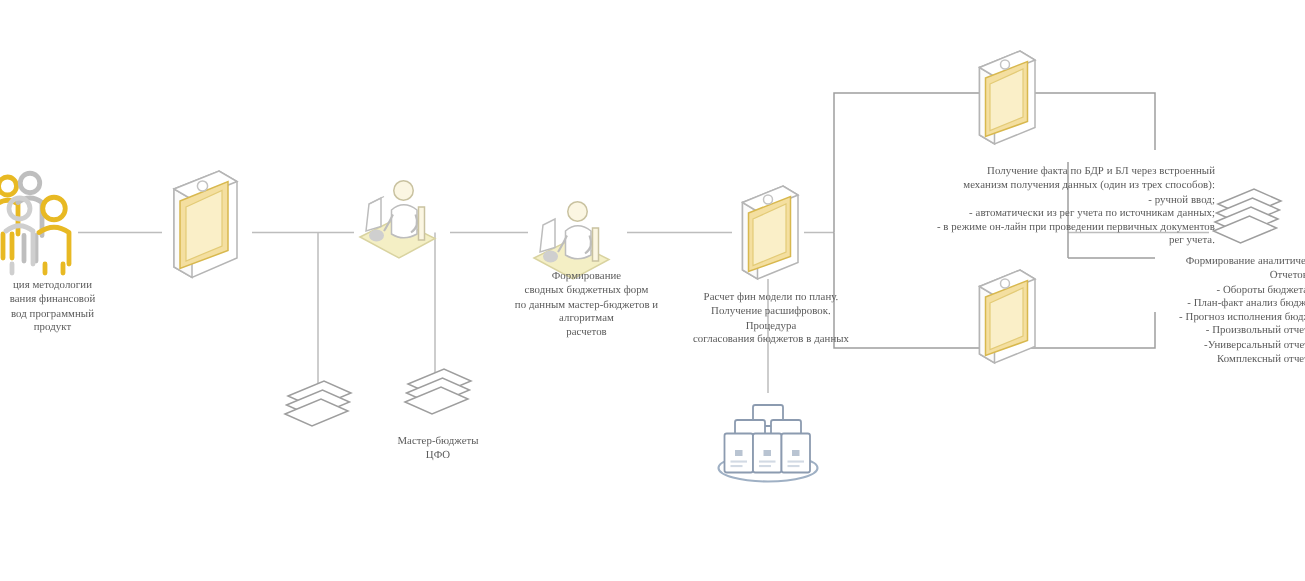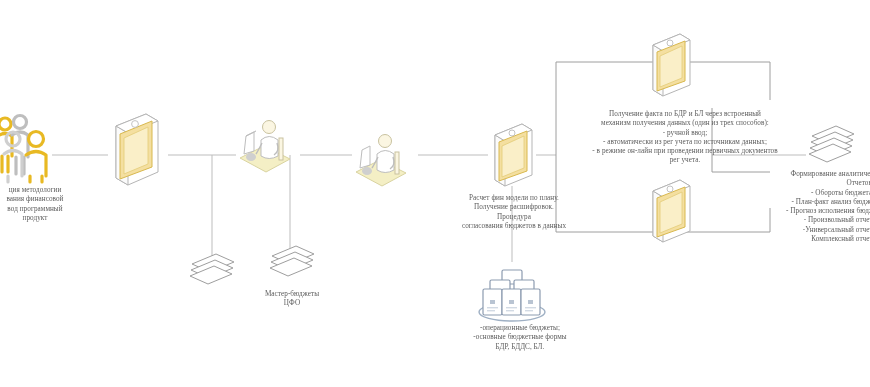--- a/index.html
+++ b/index.html
@@ -14,21 +14,21 @@
   #stage{position:absolute;left:0;top:0;width:870px;height:387px;}
   .lbl{
     position:absolute;
     font-size:7.2px;
     line-height:9.3px;
     color:#5b5b5b;
     text-align:center;
     white-space:pre-line;
     letter-spacing:.05px;
   }
-  .lbl.left{text-align:center;}
+  .lbl.left{text-align:right;}
   .lbl.right{text-align:right;}
   .node{position:absolute;}
   svg{display:block;overflow:visible;}
   .wire{stroke:#bdbdbd;stroke-width:1;fill:none;}
   .wirebox{stroke:#9e9e9e;stroke-width:1;fill:none;}
 </style>
 </head>
 <body>
 
 <div id="stage">
@@ -111,20 +111,25 @@
       <polygon points="6,40 30,28 56,41 32,54" fill="#F4EFC5" stroke="#D9D3A0" stroke-width="1"></polygon>
       <polygon points="10,36 12,18 20,14 20,33" fill="#FFFFFF" stroke="#BDBDBD" stroke-width="1"></polygon>
       <ellipse cx="17" cy="39" rx="5" ry="4" fill="#CFCFCF"></ellipse>
       <circle cx="35" cy="9" r="6.5" fill="#FBF6E2" stroke="#C9C2A0" stroke-width="1"></circle>
       <path d="M27,22 q8,-7 17,0 l0,16 q-9,5 -17,0 z" fill="#FFFFFF" stroke="#BDBDBD" stroke-width="1"></path>
       <path d="M28,25 q-4,8 -6,11" fill="none" stroke="#BDBDBD" stroke-width="1.4"></path>
       <path d="M43,25 q3,8 -3,12" fill="none" stroke="#BDBDBD" stroke-width="1.4"></path>
       <rect x="45" y="20" width="4" height="22" fill="#FBF6E2" stroke="#C9C2A0" stroke-width="1"></rect>
     </svg>
   </div>
+  <div class="lbl" style="left:318px;top:180px;width:146px;">Формирование
+сводных бюджетных форм
+по данным мастер-бюджетов и
+алгоритмам
+расчетов</div>
 
   <div class="node" style="left:488px;top:122px;width:48px;height:70px;">
     <svg width="48" height="70" viewBox="0 0 48 70">
       <polygon points="7,13 34,2 44,8 44,53 17,64 7,58" fill="#ffffff" stroke="#B5B5B5" stroke-width="1"></polygon>
       <polygon points="7,13 17,19 17,64 7,58" fill="#fbfbfb" stroke="#B5B5B5" stroke-width="1"></polygon>
       <polygon points="34,2 44,8 17,19 7,13" fill="#ffffff" stroke="#B5B5B5" stroke-width="1"></polygon>
       <polygon points="11,20 39,9 39,49 11,59" fill="#F4DFA0" stroke="#D8B84E" stroke-width="1"></polygon>
       <polygon points="14,24 36,14 36,46 14,55" fill="#FAEFC8" stroke="#E3CB77" stroke-width=".8"></polygon>
       <circle cx="24" cy="11" r="3" fill="none" stroke="#C3C3C3" stroke-width="1"></circle>
     </svg>
@@ -214,17 +219,14 @@
       <g fill="#D2DAE4">
         <rect x="11" y="45" width="11" height="1.4"></rect>
           <rect x="30" y="45" width="11" height="1.4"></rect>
           <rect x="49" y="45" width="11" height="1.4"></rect>
         <rect x="11" y="48" width="8" height="1.4"></rect>
           <rect x="30" y="48" width="8" height="1.4"></rect>
           <rect x="49" y="48" width="8" height="1.4"></rect>
       </g>
     </svg>
   </div>
-  <div class="lbl" style="left:438px;top:324px;width:164px;">-операционные бюджеты;
--основные бюджетные формы
-БДР, БДДС, БЛ.</div>
 
 </div>
 
 </body></html>

